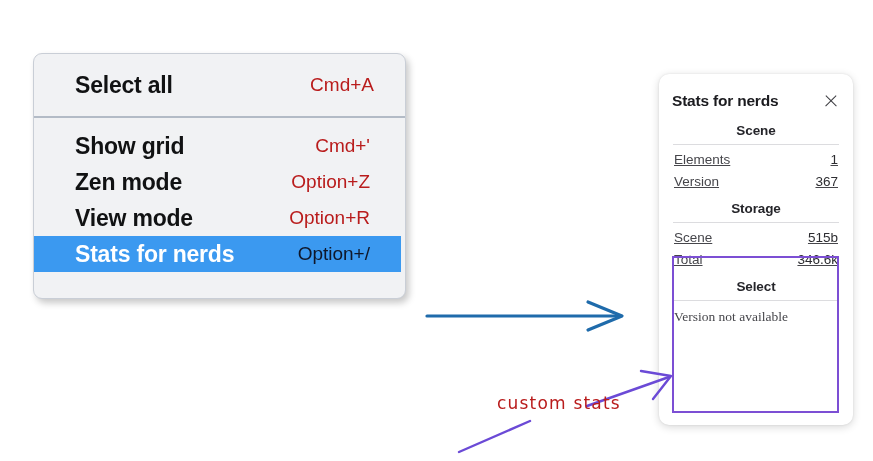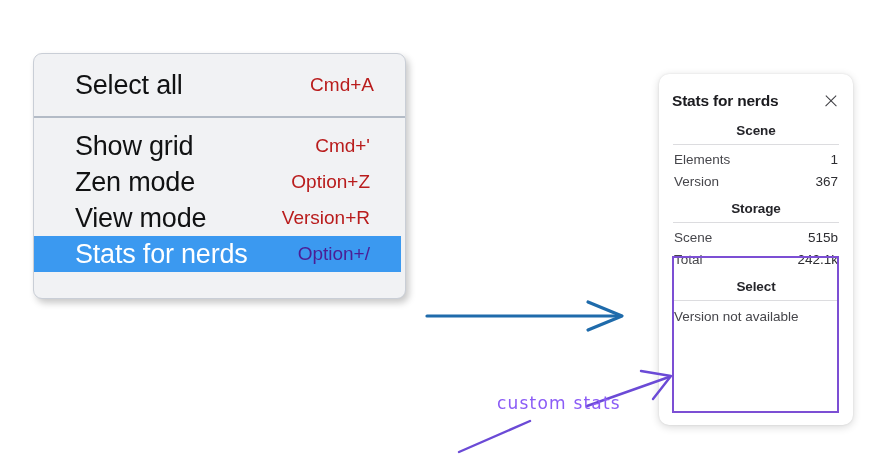--- a/index.html
+++ b/index.html
@@ -37,35 +37,36 @@
     width: 100%;
   }
   .menu-item {
     display: flex;
     align-items: center;
     justify-content: space-between;
     padding: 3px 31px 3px 41px;
     height: 36px;
   }
   .menu-item .mi-label {
-    font-size: 27px;
+    font-size: 23px;
     color: #111213;
     letter-spacing: -0.2px;
     white-space: nowrap;
+    font-weight: bold;
   }
   .menu-item .mi-shortcut {
     font-size: 19px;
     color: #b91c1c;
     white-space: nowrap;
   }
   .menu-item.selected {
     background: #3b99f0;
   }
   .menu-item.selected .mi-label { color: #ffffff; }
-  .menu-item.selected .mi-shortcut { color: #4c1d95; }
+  .menu-item.selected .mi-shortcut { color: #0f172a; }
 
   
   #stats-panel {
     position: absolute;
     left: 659px;
     top: 74px;
     width: 194px;
     height: 351px;
     background: #ffffff;
     border-radius: 10px;
@@ -118,26 +119,28 @@
     background: #dcdcdf;
     margin: 0 1px 3px 1px;
   }
   .stat-row {
     display: flex;
     align-items: flex-end;
     justify-content: space-between;
     font-size: 13.5px;
     color: #46464b;
     padding: 3.5px 2px 3.5px 2px;
+    text-decoration: underline;
   }
   .stat-row .sr-value { color: #2d2d31; }
   .version-text {
     font-size: 13.5px;
     color: #46464b;
     padding: 5px 2px;
+    font-family: Liberation Serif, serif;
   }
 
   
   #custom-stats-box {
     position: absolute;
     left: 672px;
     top: 256px;
     width: 167px;
     height: 157px;
     border: 2px solid #7c4fd4;
@@ -150,21 +153,21 @@
     left: 0; top: 0;
     width: 873px; height: 461px;
     pointer-events: none;
   }
   #annotation-text {
     position: absolute;
     left: 497px;
     top: 393px;
     font-family: "DejaVu Sans", sans-serif;
     font-size: 17px;
-    color: #8b5cf6;
+    color: #b91c1c;
     letter-spacing: 1.2px;
     white-space: nowrap;
   }
 </style>
 </head>
 <body>
 
 <div id="context-menu">
 
   <div class="menu-group group-top">
@@ -180,21 +183,21 @@
     <div class="menu-item">
       <span class="mi-label">Show grid</span>
       <span class="mi-shortcut">Cmd+'</span>
     </div>
     <div class="menu-item">
       <span class="mi-label">Zen mode</span>
       <span class="mi-shortcut">Option+Z</span>
     </div>
     <div class="menu-item">
       <span class="mi-label">View mode</span>
-      <span class="mi-shortcut">Version+R</span>
+      <span class="mi-shortcut">Option+R</span>
     </div>
     <div class="menu-item selected">
       <span class="mi-label">Stats for nerds</span>
       <span class="mi-shortcut">Option+/</span>
     </div>
   </div>
 
 </div>
 
 <div id="stats-panel">
@@ -219,21 +222,21 @@
 
   <div>
     <div class="section-title">Storage</div>
     <div class="section-rule"></div>
     <div class="stat-row">
       <span class="sr-label">Scene</span>
       <span class="sr-value">515b</span>
     </div>
     <div class="stat-row">
       <span class="sr-label">Total</span>
-      <span class="sr-value">242.1k</span>
+      <span class="sr-value">346.6k</span>
     </div>
   </div>
 
   <div>
     <div class="section-title">Select</div>
     <div class="section-rule"></div>
     <div class="version-text">Version not available</div>
   </div>
 
 </div>

